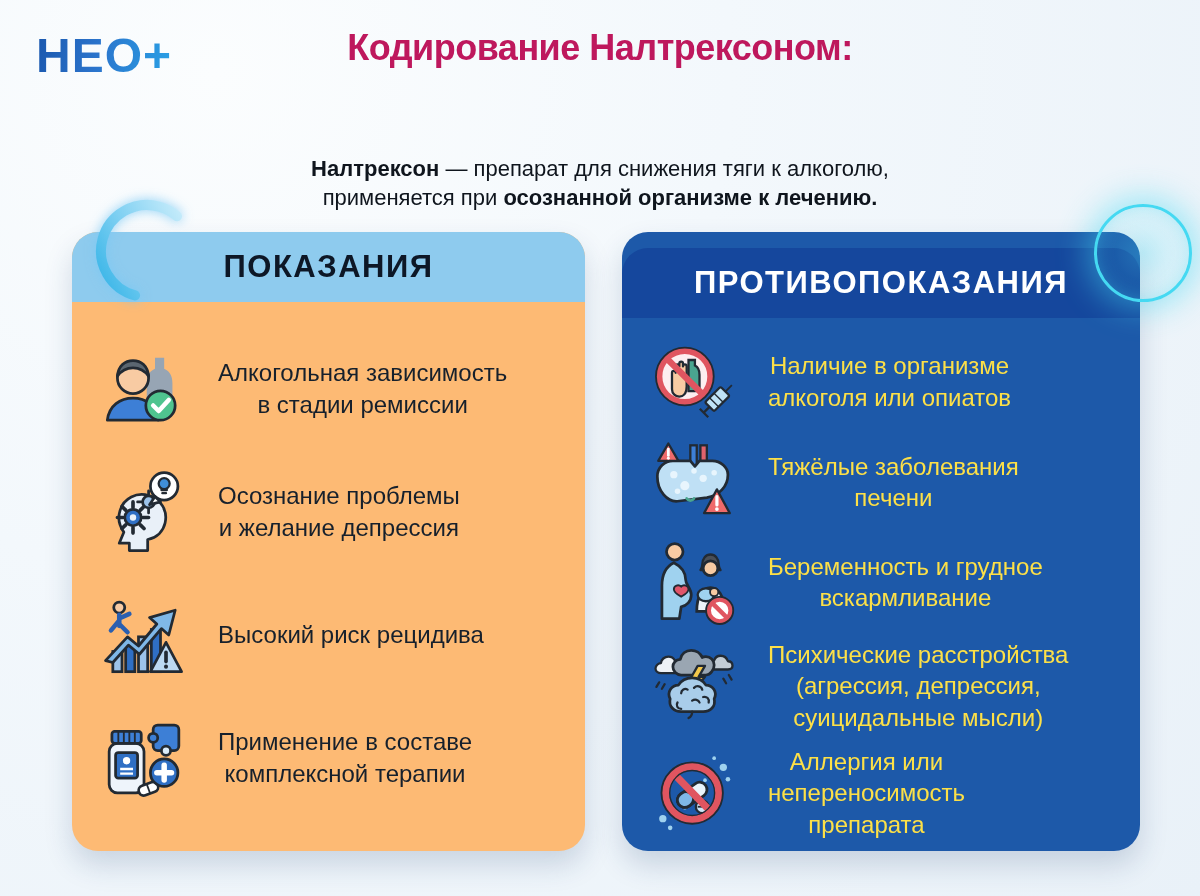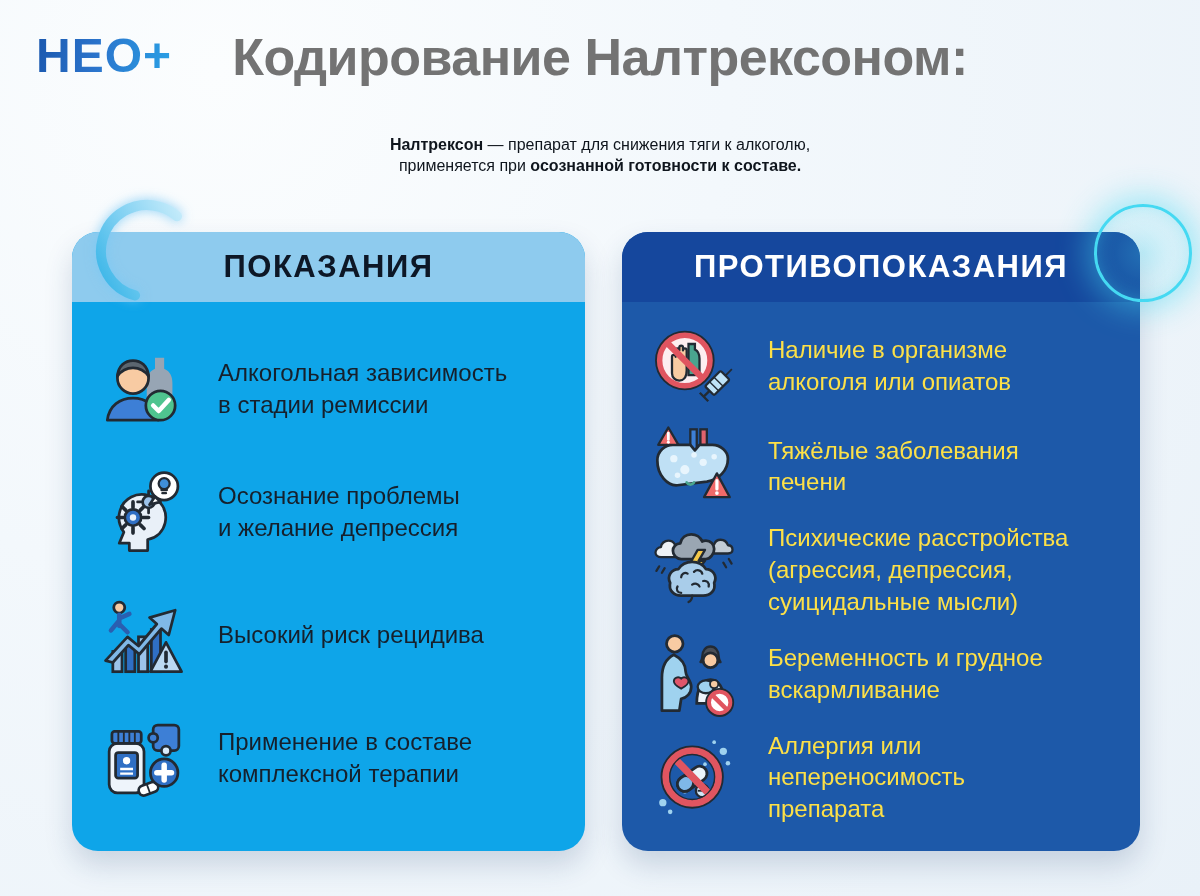--- a/index.html
+++ b/index.html
@@ -6,61 +6,61 @@
     font-family:"Liberation Sans",sans-serif;}
   body{position:relative;
     background:radial-gradient(circle at 18% 8%, #fbfdfe 0%, #f3f8fc 40%, #e9f1f8 100%);}
 
   
   .logo{position:absolute;left:36px;top:28px;font-size:48px;font-weight:900;letter-spacing:1px;
     background:linear-gradient(100deg,#1a57ad 0%,#2b74cc 45%,#2aa2e6 100%);
     -webkit-background-clip:text;background-clip:text;color:transparent;
     -webkit-text-fill-color:transparent;}
   .title{position:absolute;left:0;top:26px;width:100%;text-align:center;
-    font-size:52px;line-height:1.2;font-weight:800;color:#737373;letter-spacing:-0.5px;}
-  .subtitle{position:absolute;left:0;top:134px;width:100%;text-align:center;
-    font-size:16px;line-height:1.32;color:#0f151d;}
+    font-size:36px;line-height:1.2;font-weight:800;color:#be185d;letter-spacing:-0.5px;}
+  .subtitle{position:absolute;left:0;top:154px;width:100%;text-align:center;
+    font-size:22px;line-height:1.32;color:#0f151d;}
   .subtitle b{font-weight:700;}
 
   
   .card{position:absolute;top:232px;height:619px;border-radius:26px;
     box-shadow:0 14px 28px rgba(25,60,110,.18);}
-  .card.left{left:72px;width:513px;background:#0ea5e9;}
+  .card.left{left:72px;width:513px;background:#fdba74;}
   .card.right{left:622px;width:518px;background:#1d59a9;}
   .card-header{height:70px;border-radius:26px 26px 0 0;display:flex;align-items:center;
     justify-content:center;font-size:31px;font-weight:800;letter-spacing:1.5px;}
   .card.left  .card-header{background:#8ecbee;color:#0d1726;}
-  .card.right .card-header{background:#15479d;color:#ffffff;}
+  .card.right .card-header{background:#15479d;color:#ffffff;margin-top:16px;}
   .card-body{height:549px;box-sizing:border-box;padding:8px 18px 14px 28px;
     display:flex;flex-direction:column;justify-content:space-evenly;}
   .item{display:flex;align-items:center;gap:30px;}
   .icon{flex:0 0 88px;width:88px;height:88px;display:flex;align-items:center;justify-content:center;}
   .icon svg{width:88px;height:88px;}
-  .item-text{font-size:24px;line-height:1.32;white-space:pre-line;font-weight:500;}
+  .item-text{font-size:24px;line-height:1.32;white-space:pre-line;font-weight:500;text-align:center;}
   .card.left  .item-text{color:#16202c;}
   .card.right .item-text{color:#fde047;}
 
   
   .crescent{position:absolute;left:82px;top:186px;width:130px;height:130px;z-index:3;
     pointer-events:none;filter:drop-shadow(0 0 6px rgba(120,200,245,.85));}
   .glow-ring{position:absolute;left:1094px;top:204px;width:92px;height:92px;z-index:3;
     border-radius:50%;border:3px solid #45d9f2;
     background:radial-gradient(circle, rgba(69,217,242,.28) 0%, rgba(69,217,242,.10) 55%, transparent 75%);
     box-shadow:0 0 30px 8px rgba(69,217,242,.45), inset 0 0 18px rgba(69,217,242,.45);}
 </style>
 </head>
 <body>
 
 <div class="logo">НЕО+</div>
 <div class="title">
   <div>Кодирование Налтрексоном:</div>
 </div>
 <div class="subtitle">
   <div><b>Налтрексон</b><span> — препарат для снижения тяги к алкоголю,</span></div>
-  <div><span>применяется при </span><b>осознанной готовности к составе.</b></div>
+  <div><span>применяется при </span><b>осознанной организме к лечению.</b></div>
 </div>
 
 <svg class="crescent" viewBox="0 0 130 130">
   <defs>
     <linearGradient id="crg" x1="0" y1="0" x2="1" y2="1">
       <stop offset="0" stop-color="#d9f3fd"></stop>
         <stop offset="0.55" stop-color="#7fd0f2"></stop>
         <stop offset="1" stop-color="#2eb1e6"></stop>
     </linearGradient>
   </defs>
@@ -206,58 +206,58 @@
           <circle cx="73" cy="77.5" r="2" fill="#ffffff"></circle>
         </svg>
       </span>
       <span class="item-text">Тяжёлые заболевания
 печени</span>
     </div>
 
     <div class="item">
       <span class="icon">
         <svg viewBox="0 0 96 96">
-          <path d="M12 34c-3 0-6-2-6-5s3-6 6-6c0-4 4-7 8-7 3 0 6 2 7 4 4 0 7 3 7 7s-3 7-7 7z" fill="#eef2f6" stroke="#222a33" stroke-width="2.5" stroke-linejoin="round"></path>
-          <path d="M70 30c-3 0-5-2-5-5s2-5 5-5c1-3 4-5 7-5 4 0 7 3 8 6 3 0 5 2 5 5s-2 4-5 4z" fill="#c3cdd6" stroke="#222a33" stroke-width="2.5" stroke-linejoin="round"></path>
-          <path d="M34 36c-5 0-9-4-9-9 0-4 3-8 8-8 1-6 6-10 12-10 5 0 10 3 12 8 1-1 3-1 4-1 5 0 9 4 9 9s-4 11-9 11z" fill="#9aa6b2" stroke="#222a33" stroke-width="3" stroke-linejoin="round"></path>
-          <path d="M52 26l-9 16h7l-5 15 15-19h-7l7-12z" fill="#f4c84a" stroke="#222a33" stroke-width="2.5" stroke-linejoin="round"></path>
-          <path d="M10 44l-3 5M16 46l-3 5M80 40l3 5M86 36l3 5" stroke="#222a33" stroke-width="2.5" stroke-linecap="round"></path>
-          <path d="M22 62c-4-8 2-15 9-15 3-5 8-8 15-8s12 3 15 8c7 0 13 7 9 15 2 8-4 14-12 14H34c-8 0-14-6-12-14z" fill="#a9cdea" stroke="#222a33" stroke-width="3" stroke-linejoin="round"></path>
-          <path d="M34 56c0-4 4-6 7-4M48 50c3-3 8-2 9 2M58 60c4-1 7 2 6 6M30 66c-2 3 0 7 4 7M46 64c3-2 7-1 8 2" fill="none" stroke="#222a33" stroke-width="2.5" stroke-linecap="round"></path>
-          <path d="M46 76c0 4-2 6-4 7" stroke="#222a33" stroke-width="2.5" fill="none" stroke-linecap="round"></path>
-        </svg>
-      </span>
-      <span class="item-text">Психические расстройства
-(агрессия, депрессия,
-суицидальные мысли)</span>
-    </div>
-
-    <div class="item">
-      <span class="icon">
-        <svg viewBox="0 0 96 96">
           <circle cx="27" cy="15" r="9" fill="#f8cba3" stroke="#222a33" stroke-width="3"></circle>
           <path d="M13 88V52c0-13 5-21 13-25 8 4 13 11 13 19 0 5 6 9 6 16 0 7-5 12-11 13l-2 13z" fill="#9fd2ef" stroke="#222a33" stroke-width="3" stroke-linejoin="round"></path>
           <path d="M34 53c-3-3-8-1-8 3 0 3 4 6 8 8 4-2 8-5 8-8 0-4-5-6-8-3z" fill="#e0556a" stroke="#222a33" stroke-width="2"></path>
           <path d="M57 29c0-7 4-11 9-11s9 4 9 11c0 3 2 6 2 6H55s2-3 2-6z" fill="#4a4f57" stroke="#222a33" stroke-width="2.5" stroke-linejoin="round"></path>
           <circle cx="66" cy="33" r="8" fill="#f8cba3" stroke="#222a33" stroke-width="3"></circle>
           <path d="M51 80c0-18 7-26 15-26s15 8 15 26z" fill="#eef4fb" stroke="#222a33" stroke-width="3"></path>
           <ellipse cx="61" cy="62" rx="9" ry="7" fill="#9fd2ef" stroke="#222a33" stroke-width="2.5"></ellipse>
           <circle cx="70" cy="59" r="4.5" fill="#f8cba3" stroke="#222a33" stroke-width="2"></circle>
           <circle cx="76" cy="79" r="12" fill="#ffffff" stroke="#e05560" stroke-width="5"></circle>
           <path d="M68 71l16 16" stroke="#e05560" stroke-width="5" stroke-linecap="round"></path>
           <circle cx="76" cy="79" r="14.8" fill="none" stroke="#222a33" stroke-width="2"></circle>
         </svg>
       </span>
       <span class="item-text">Беременность и грудное
 вскармливание</span>
     </div>
 
     <div class="item">
       <span class="icon">
         <svg viewBox="0 0 96 96">
+          <path d="M12 34c-3 0-6-2-6-5s3-6 6-6c0-4 4-7 8-7 3 0 6 2 7 4 4 0 7 3 7 7s-3 7-7 7z" fill="#eef2f6" stroke="#222a33" stroke-width="2.5" stroke-linejoin="round"></path>
+          <path d="M70 30c-3 0-5-2-5-5s2-5 5-5c1-3 4-5 7-5 4 0 7 3 8 6 3 0 5 2 5 5s-2 4-5 4z" fill="#c3cdd6" stroke="#222a33" stroke-width="2.5" stroke-linejoin="round"></path>
+          <path d="M34 36c-5 0-9-4-9-9 0-4 3-8 8-8 1-6 6-10 12-10 5 0 10 3 12 8 1-1 3-1 4-1 5 0 9 4 9 9s-4 11-9 11z" fill="#9aa6b2" stroke="#222a33" stroke-width="3" stroke-linejoin="round"></path>
+          <path d="M52 26l-9 16h7l-5 15 15-19h-7l7-12z" fill="#f4c84a" stroke="#222a33" stroke-width="2.5" stroke-linejoin="round"></path>
+          <path d="M10 44l-3 5M16 46l-3 5M80 40l3 5M86 36l3 5" stroke="#222a33" stroke-width="2.5" stroke-linecap="round"></path>
+          <path d="M22 62c-4-8 2-15 9-15 3-5 8-8 15-8s12 3 15 8c7 0 13 7 9 15 2 8-4 14-12 14H34c-8 0-14-6-12-14z" fill="#a9cdea" stroke="#222a33" stroke-width="3" stroke-linejoin="round"></path>
+          <path d="M34 56c0-4 4-6 7-4M48 50c3-3 8-2 9 2M58 60c4-1 7 2 6 6M30 66c-2 3 0 7 4 7M46 64c3-2 7-1 8 2" fill="none" stroke="#222a33" stroke-width="2.5" stroke-linecap="round"></path>
+          <path d="M46 76c0 4-2 6-4 7" stroke="#222a33" stroke-width="2.5" fill="none" stroke-linecap="round"></path>
+        </svg>
+      </span>
+      <span class="item-text">Психические расстройства
+(агрессия, депрессия,
+суицидальные мысли)</span>
+    </div>
+
+    <div class="item">
+      <span class="icon">
+        <svg viewBox="0 0 96 96">
           <g fill="#9fd2ef">
             <circle cx="14" cy="76" r="4"></circle>
               <circle cx="80" cy="20" r="4"></circle>
               <circle cx="85" cy="33" r="2.5"></circle>
             <circle cx="22" cy="86" r="2.5"></circle>
               <circle cx="70" cy="10" r="2"></circle>
               <circle cx="28" cy="30" r="2"></circle>
             <circle cx="60" cy="34" r="2"></circle>
               <circle cx="38" cy="64" r="2"></circle>
           </g>

